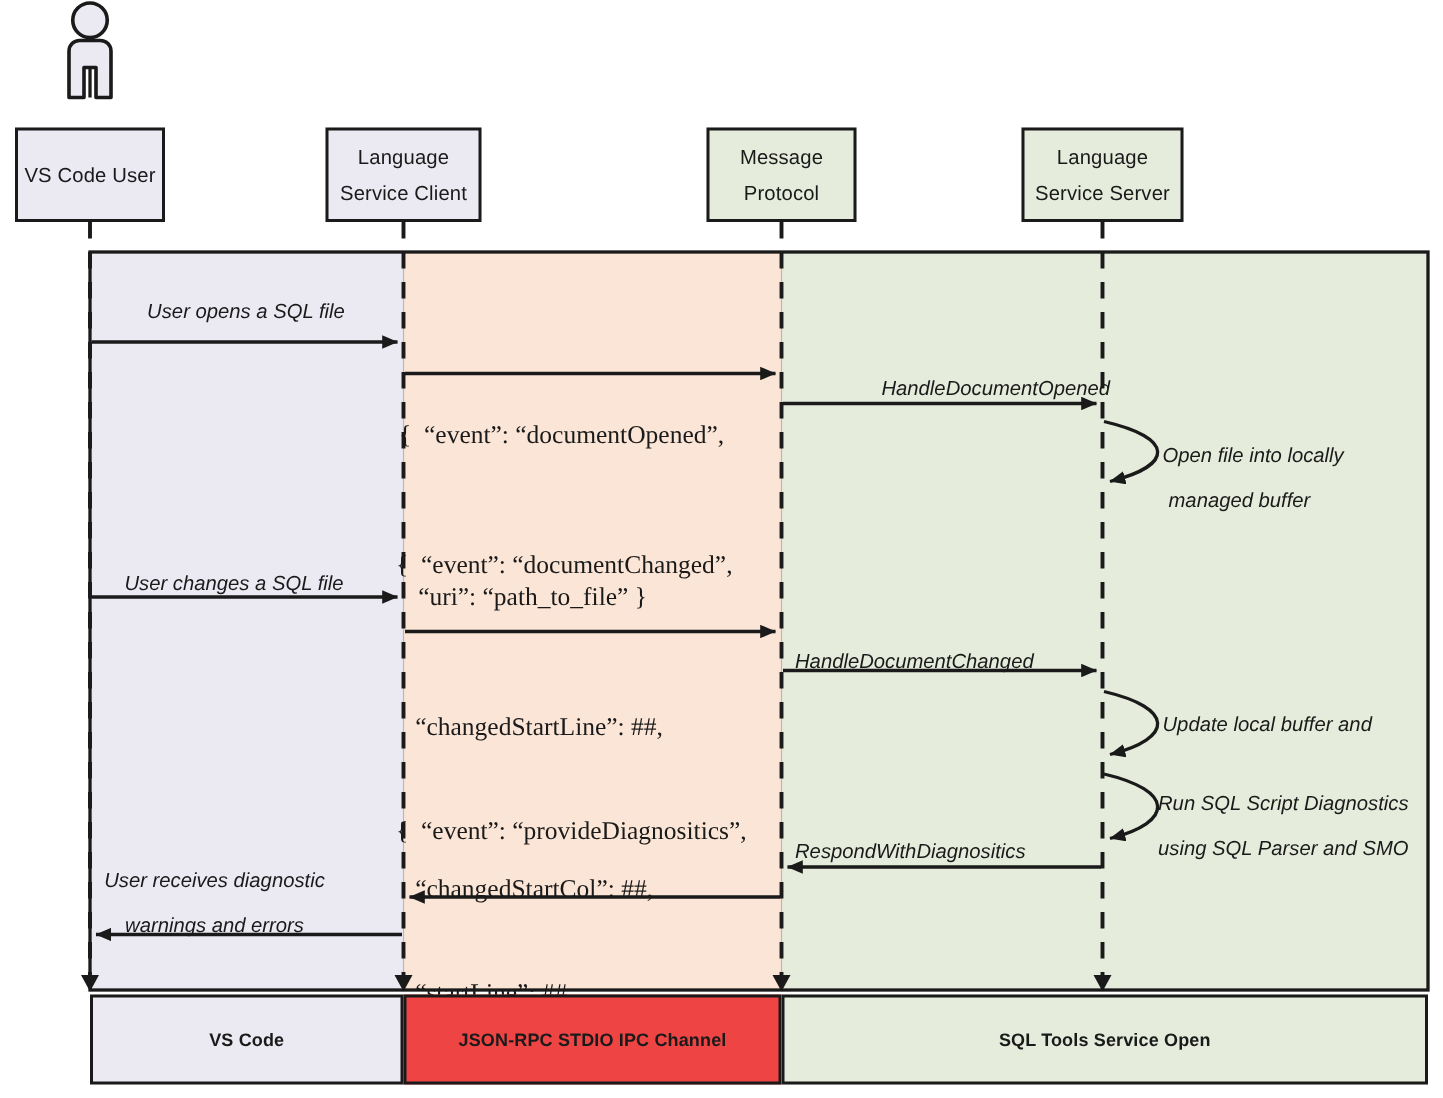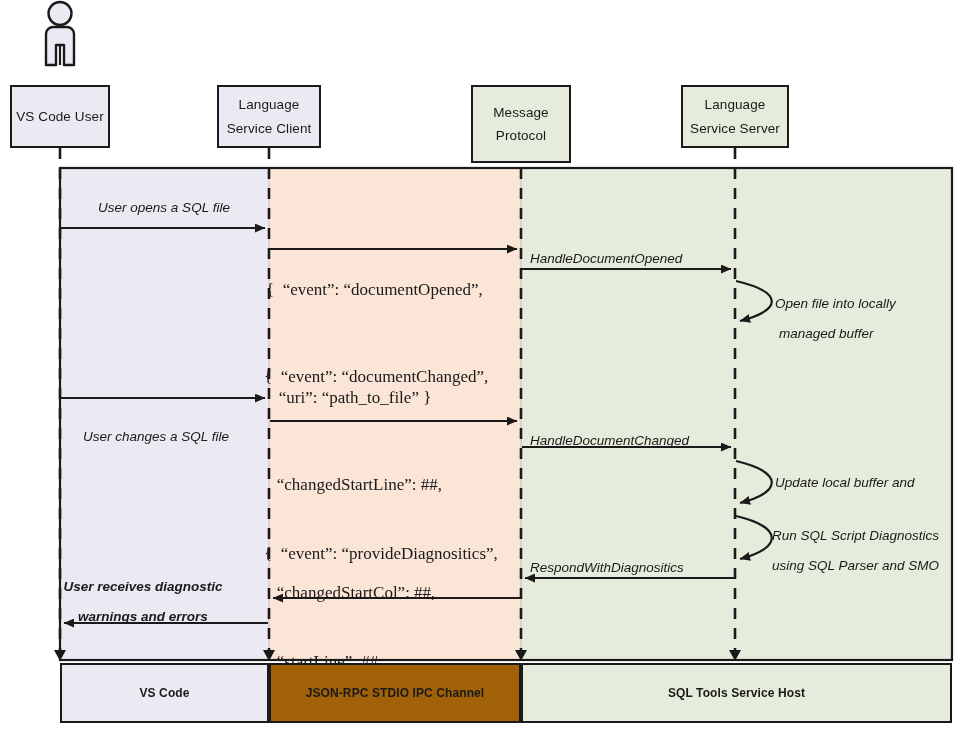--- a/index.html
+++ b/index.html
@@ -23,21 +23,21 @@
   .hdr-server{background:#e6ecdc;}
 
   .foot-box{
     position:absolute;
     border:2px solid #1a1a1a;
     box-sizing:border-box;
     display:flex;align-items:center;justify-content:center;
     font-size:12px;font-weight:bold;letter-spacing:.1px;white-space:nowrap;
   }
   .foot-vscode{background:#ebe9f2;}
-  .foot-ipc{background:#a16207;}
+  .foot-ipc{background:#ef4444;}
   .foot-host{background:#e6ecdc;}
 
   .msg{
     position:absolute;font-style:italic;font-size:13.5px;
     white-space:nowrap;text-align:center;
   }
   .msg.two-line{line-height:2.25;}
 
   .json{
     position:absolute;
@@ -118,41 +118,41 @@
 
   <div class="hdr-box hdr-client" style="left:10px;top:85px;width:100px;height:63px;">
     <span>VS Code User</span>
   </div>
 
   <div class="hdr-box hdr-client" style="left:217px;top:85px;width:104px;height:63px;">
     <span>Language</span>
     <span>Service Client</span>
   </div>
 
-  <div class="hdr-box hdr-server" style="left:471px;top:85px;width:100px;height:78px;align-items:center;">
+  <div class="hdr-box hdr-server" style="left:471px;top:85px;width:100px;height:63px;align-items:center;">
     <span>Message</span>
     <span>Protocol</span>
   </div>
 
   <div class="hdr-box hdr-server" style="left:681px;top:85px;width:108px;height:63px;">
     <span>Language</span>
     <span>Service Server</span>
   </div>
 
   <div class="msg" style="left:60px;top:200px;width:208px;">User opens a SQL file</div>
 
-  <div class="msg" style="left:530px;top:251px;width:210px;text-align:left;">HandleDocumentOpened</div>
-
-  <div class="msg" style="left:60px;top:381px;width:192px;margin-top:48px;">User changes a SQL file</div>
+  <div class="msg" style="left:530px;top:251px;width:210px;text-align:right;">HandleDocumentOpened</div>
+
+  <div class="msg" style="left:60px;top:381px;width:192px;">User changes a SQL file</div>
 
   <div class="msg" style="left:530px;top:560px;width:215px;text-align:left;">RespondWithDiagnositics</div>
 
   <div class="msg" style="left:530px;top:433px;width:215px;text-align:left;">HandleDocumentChanged</div>
 
-  <div class="msg two-line" style="left:60px;top:572px;width:166px;font-weight:bold;">
+  <div class="msg two-line" style="left:60px;top:572px;width:166px;">
     <div>User receives diagnostic</div>
     <div>warnings and errors</div>
   </div>
 
   <div class="json" style="left:266px;top:200px;">
     <div>{  “event”: “documentOpened”,</div>
     <div>   “uri”: “path_to_file” }</div>
   </div>
 
   <div class="json" style="left:264px;top:287px;">
@@ -187,16 +187,16 @@
     <div>using SQL Parser and SMO</div>
   </div>
 
   <div class="foot-box foot-vscode" style="left:60px;top:663px;width:209px;height:60px;">
     <span>VS Code</span>
   </div>
   <div class="foot-box foot-ipc" style="left:269px;top:663px;width:252px;height:60px;">
     <span>JSON-RPC STDIO IPC Channel</span>
   </div>
   <div class="foot-box foot-host" style="left:521px;top:663px;width:431px;height:60px;">
-    <span>SQL Tools Service Host</span>
+    <span>SQL Tools Service Open</span>
   </div>
 
 </div>
 
 </body></html>

